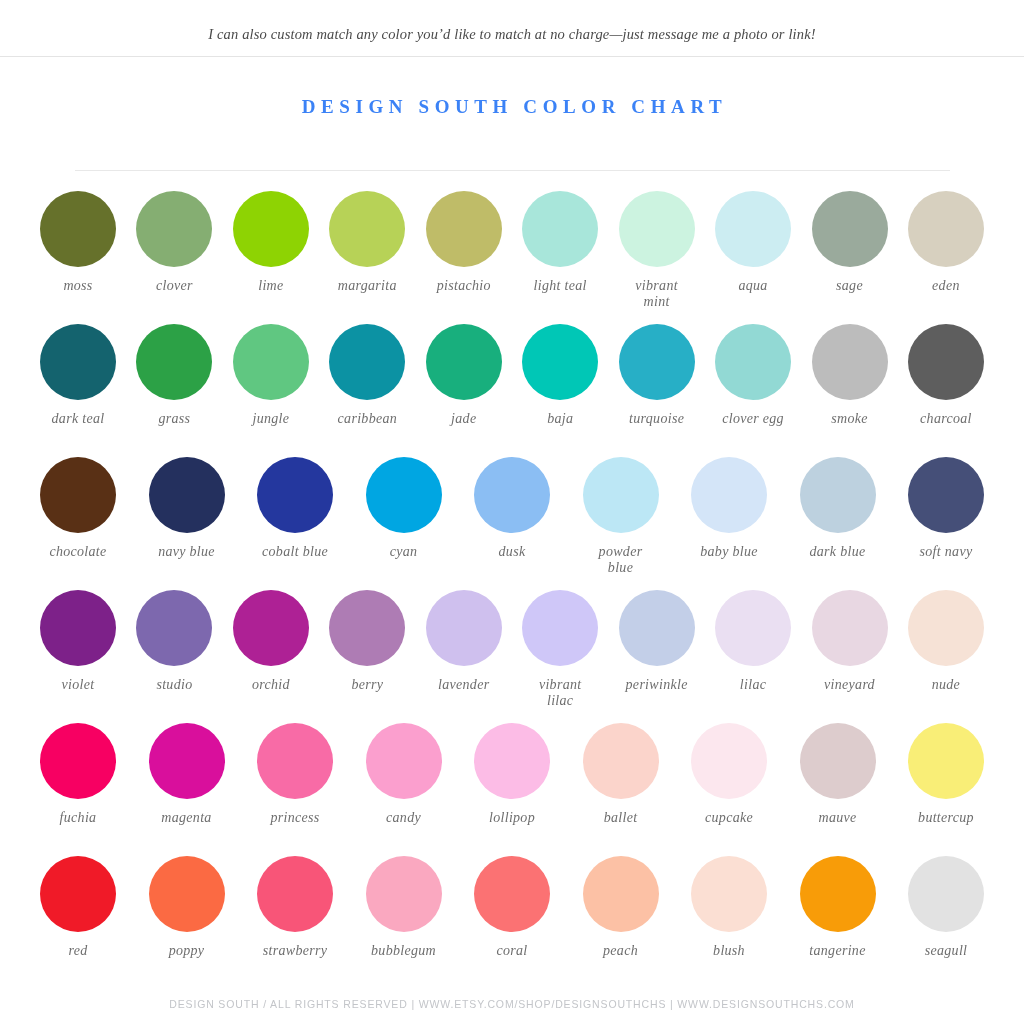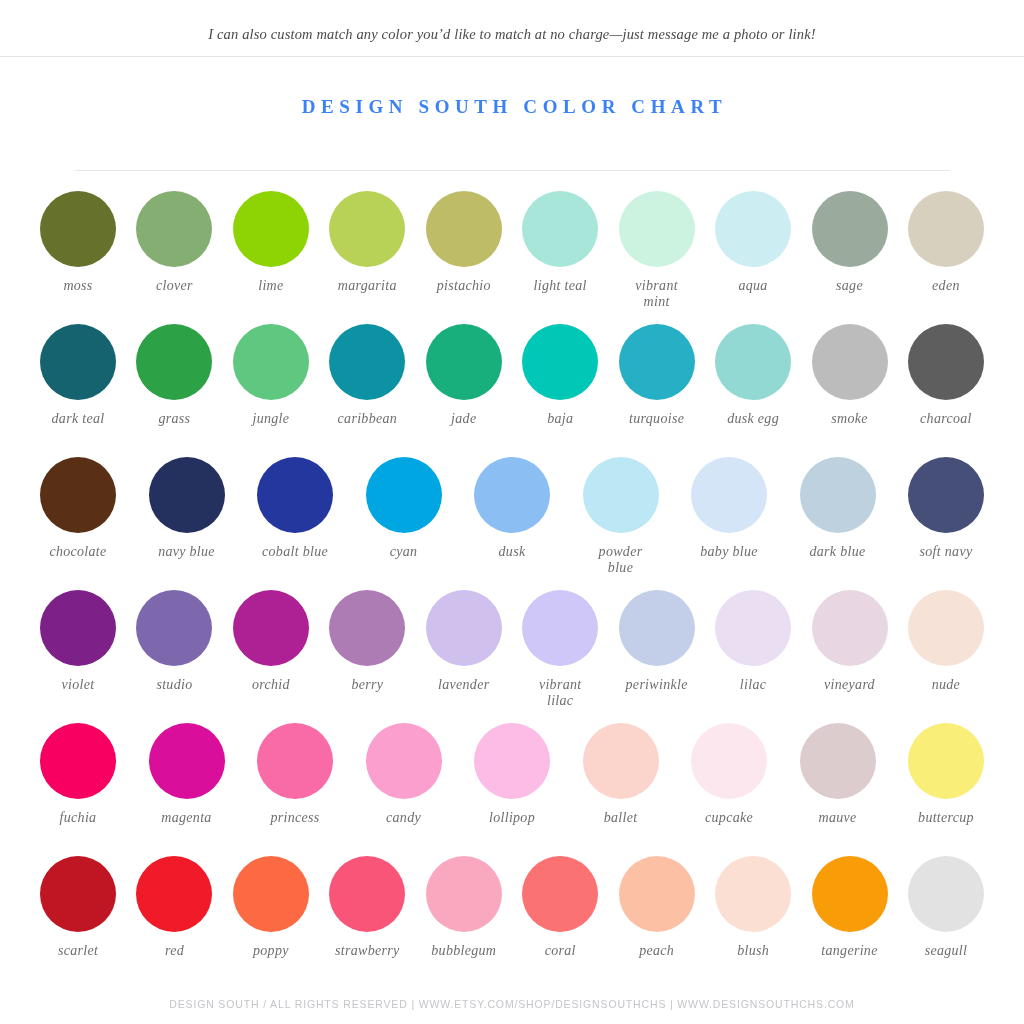--- a/index.html
+++ b/index.html
@@ -191,21 +191,21 @@
       <div class="cell">
         <div class="swatch" style="background: rgb(0, 199, 182);"></div>
         <div class="swatch-label">baja</div>
       </div>
       <div class="cell">
         <div class="swatch" style="background: rgb(39, 175, 198);"></div>
         <div class="swatch-label">turquoise</div>
       </div>
       <div class="cell">
         <div class="swatch" style="background: rgb(146, 217, 212);"></div>
-        <div class="swatch-label">dusk egg</div>
+        <div class="swatch-label">clover egg</div>
       </div>
       <div class="cell">
         <div class="swatch" style="background: rgb(188, 188, 188);"></div>
         <div class="swatch-label">smoke</div>
       </div>
       <div class="cell">
         <div class="swatch" style="background: rgb(94, 94, 94);"></div>
         <div class="swatch-label">charcoal</div>
       </div>
     </div>
@@ -324,24 +324,20 @@
         <div class="swatch" style="background: rgb(221, 204, 205);"></div>
         <div class="swatch-label">mauve</div>
       </div>
       <div class="cell">
         <div class="swatch" style="background: rgb(249, 238, 119);"></div>
         <div class="swatch-label">buttercup</div>
       </div>
     </div>
     <div class="row">
       <div class="cell">
-        <div class="swatch" style="background: rgb(192, 22, 35);"></div>
-        <div class="swatch-label">scarlet</div>
-      </div>
-      <div class="cell">
         <div class="swatch" style="background: rgb(240, 26, 40);"></div>
         <div class="swatch-label">red</div>
       </div>
       <div class="cell">
         <div class="swatch" style="background: rgb(251, 106, 67);"></div>
         <div class="swatch-label">poppy</div>
       </div>
       <div class="cell">
         <div class="swatch" style="background: rgb(248, 85, 120);"></div>
         <div class="swatch-label">strawberry</div>

